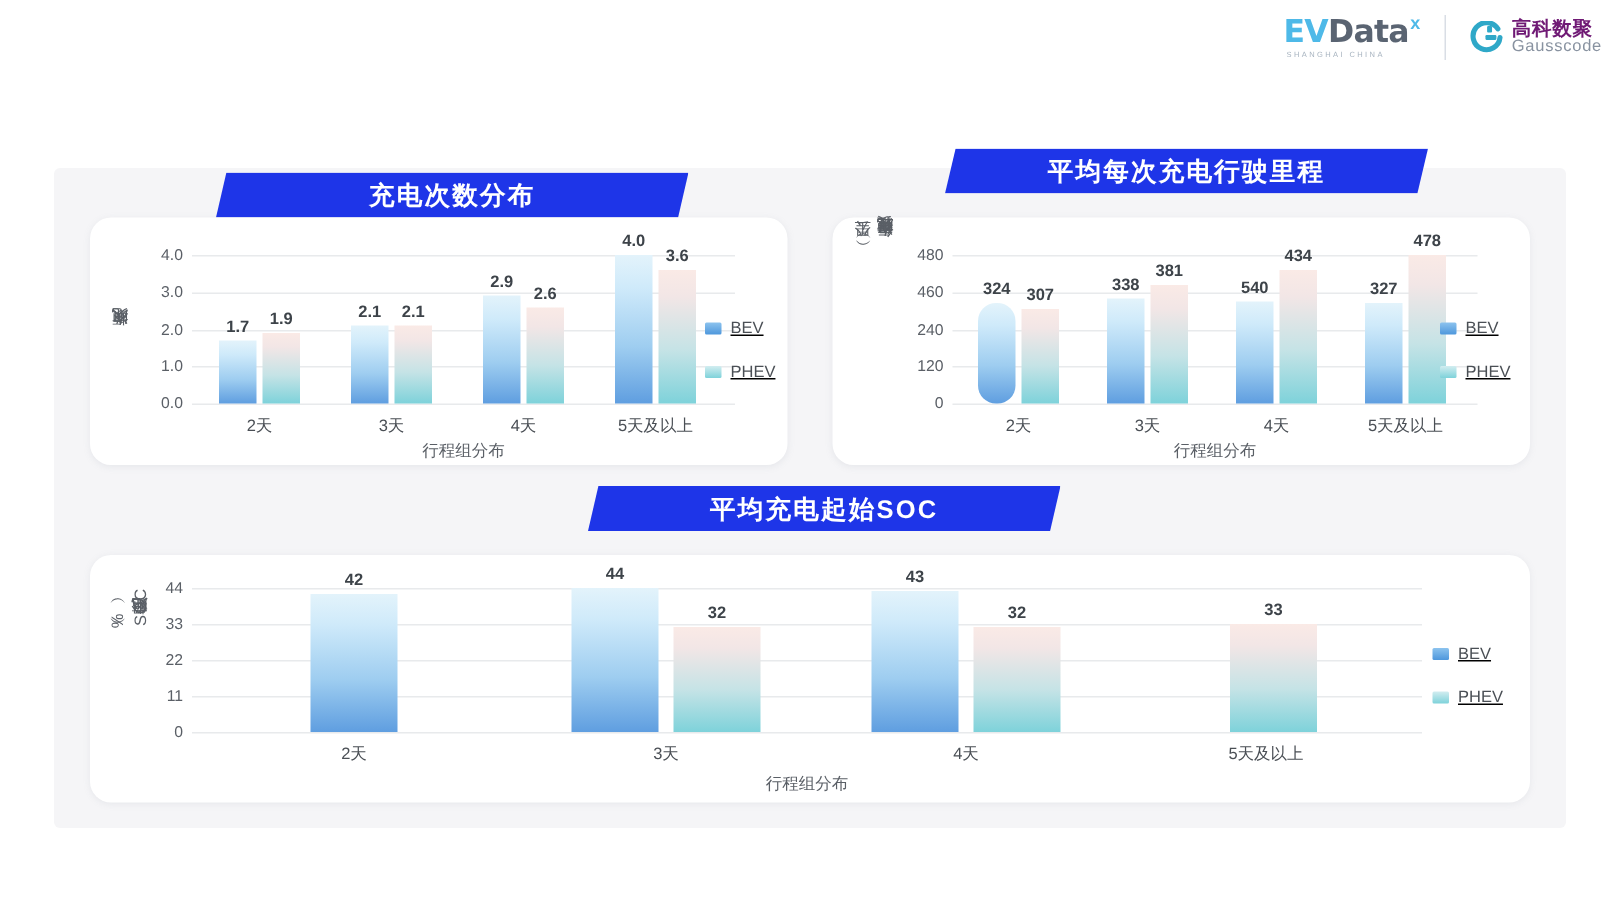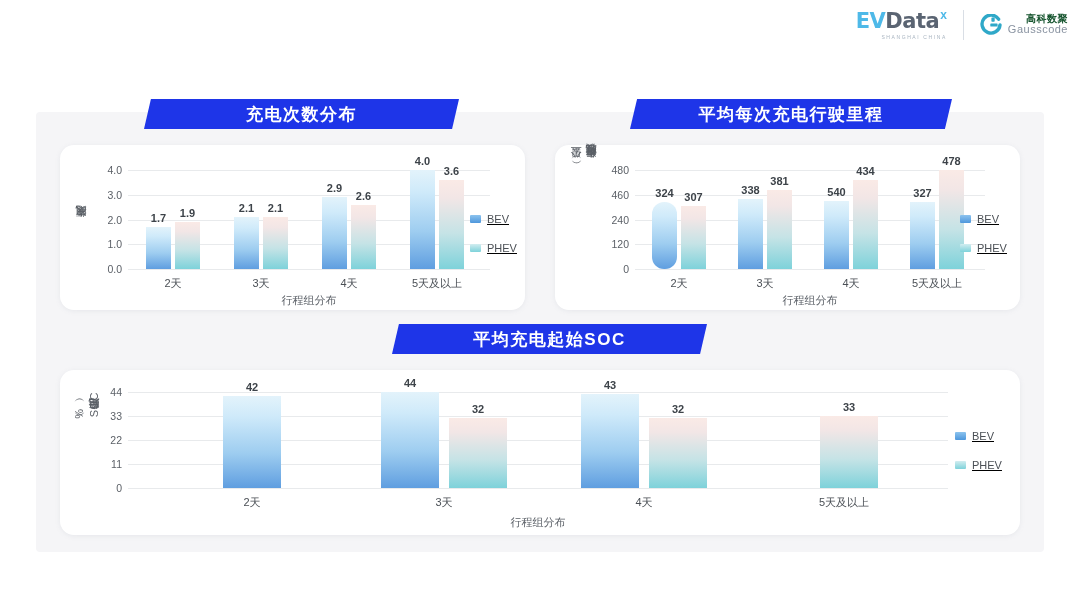--- a/index.html
+++ b/index.html
@@ -20,21 +20,21 @@
     position: absolute;
     top: 10px;
     right: 12px;
     display: flex;
     align-items: center;
     gap: 16px;
   }
   .logo-evdata {
     display: flex;
     flex-direction: column;
-    align-items: flex-end;
+    align-items: flex-start;
     line-height: 1;
   }
   .evdata-row {
     display: flex;
     align-items: flex-start;
   }
   .evdata-ev {
     font-size: 21px;
     font-weight: bold;
     letter-spacing: -0.5px;
@@ -78,25 +78,24 @@
     height: 22px;
     position: relative;
     flex: 0 0 auto;
   }
   .gauss-text {
     display: flex;
     flex-direction: column;
     line-height: 1.05;
   }
   .gauss-cn {
-    font-size: 10px;
+    font-size: 13px;
     font-weight: bold;
-    color: #14532d;
+    color: #701a75;
     letter-spacing: 0.5px;
-    text-align: right;
   }
   .gauss-en {
     font-size: 11px;
     color: #8892a0;
     letter-spacing: 0.5px;
   }
 
   
   .panel {
     position: absolute;
@@ -126,21 +125,21 @@
     background: #1e35e8;
     display: flex;
     align-items: center;
     justify-content: center;
     color: #ffffff;
     font-size: 17px;
     font-weight: bold;
     letter-spacing: 1.5px;
     clip-path: polygon(2.2% 0, 100% 0, 97.8% 100%, 0% 100%);
   }
-  .banner-1 { left: 144px; top: 99px;  width: 315px; }
+  .banner-1 { left: 144px; top: 115px;  width: 315px; }
   .banner-2 { left: 630px; top: 99px;  width: 322px; }
   .banner-3 { left: 392px; top: 324px; width: 315px; }
 
   
   .chart {
     position: absolute;
     inset: 0;
   }
   .ylabel {
     position: absolute;
@@ -463,21 +462,21 @@
       <div class="gridline" style="top:50%;">
         <span class="ytick">22</span>
       </div>
       <div class="gridline" style="top:75%;">
         <span class="ytick">11</span>
       </div>
       <div class="gridline" style="top:100%;">
         <span class="ytick">0</span>
       </div>
 
-      <div class="group" style="left:44px; width:160px; height:100%;">
+      <div class="group" style="left:28px; width:160px; height:100%;">
         <div class="bar bev" style="width:58px; height:95.5%;">
           <span class="val">42</span>
         </div>
         <span class="xtick">2天</span>
       </div>
 
       <div class="group" style="left:236px; width:160px; height:100%;">
         <div class="bar bev" style="width:58px; height:100%;">
           <span class="val">44</span>
         </div>

